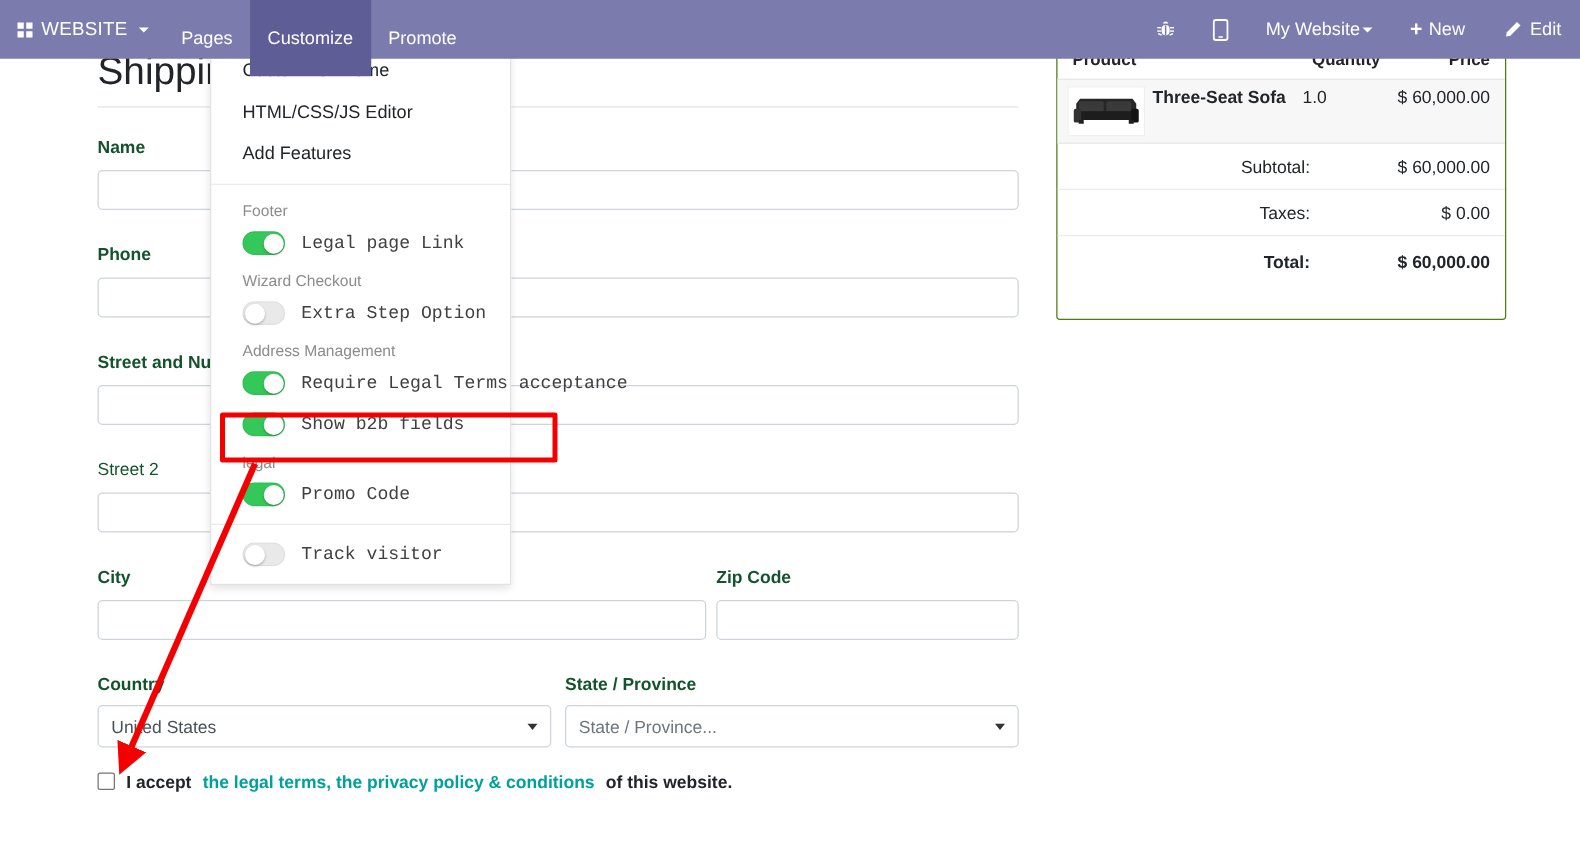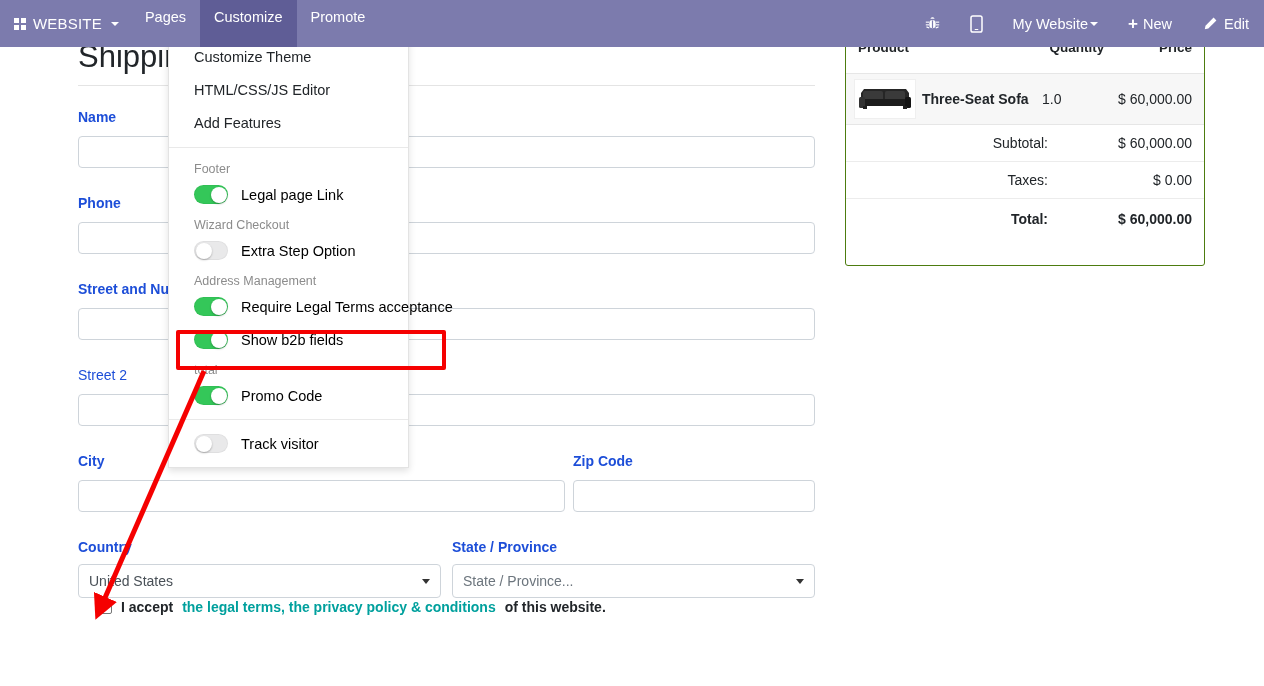--- a/index.html
+++ b/index.html
@@ -10,21 +10,21 @@
     font-family:"Liberation Sans", sans-serif;
     overflow:hidden;
     position:relative;
     color:#212529;
   }
 
   
   #navbar{
     position:absolute; left:0; top:0; width:1264px; height:47px;
     background:#7c7bad; color:#ffffff;
-    display:flex; align-items:flex-end;
+    display:flex; align-items:flex-start;
     font-size:14.5px;
     z-index:60;
   }
   .nav-brand{
     display:flex; align-items:center; gap:7px;
     padding:0 12px 0 14px; height:47px;
     cursor:pointer; white-space:nowrap;
   }
   .grid-icon{
     display:inline-grid; grid-template-columns:5px 5px; grid-template-rows:5px 5px;
@@ -52,66 +52,65 @@
   .page-title{
     position:absolute; left:78px; top:-8px;
     font-size:31px; font-weight:400; color:#212529;
     white-space:nowrap;
   }
   .title-rule{
     position:absolute; left:78px; top:38px; width:737px; height:1px; background:#e4e4e4;
   }
 
   .fld-label{
-    position:absolute; font-size:14px; font-weight:bold; color:#1d4ed8; white-space:nowrap;
+    position:absolute; font-size:14px; font-weight:bold; color:#14532d; white-space:nowrap;
   }
   .fld-label.light{ font-weight:400; }
   .fld-input{
     position:absolute; height:32px; border:1px solid #ced4da; border-radius:4px;
     background:#fff;
   }
   .fld-select{
     position:absolute; height:34px; border:1px solid #ced4da; border-radius:4px;
     background:#fff; display:flex; align-items:center;
     padding:0 10px; font-size:14px; color:#495057;
   }
   .fld-select .sel-caret{
     margin-left:auto; width:0;height:0;
     border-left:4px solid transparent;border-right:4px solid transparent;
     border-top:5px solid #333;
   }
   .sel-placeholder{ color:#6c757d; }
 
   
   #accept-row{
-    position:absolute; left:78px; top:552px;
+    position:absolute; left:78px; top:570px;
     display:flex; align-items:center; gap:9px;
-    font-size:14px; font-weight:bold; white-space:nowrap;margin-left:20px;
+    font-size:14px; font-weight:bold; white-space:nowrap;
   }
   #accept-cb{
     width:14px;height:14px;border:1px solid #767676;border-radius:2px;background:#fff;
     flex:none; cursor:pointer;
   }
   .link-teal{ color:#00a09d; }
 
   
   #summary{
     position:absolute; left:845px; top:-14px; width:360px;
     border:1px solid #4d7c0f; border-radius:3px; background:#fff;
     font-size:14px;
   }
   .sum-head{ display:flex; padding:6px 12px 8px 12px; font-weight:bold; font-size:13.5px; }
   .sum-head .c1{ flex:1; }
   .sum-head .c2{ width:70px; text-align:center; }
   .sum-head .c3{ width:80px; text-align:right; }
   .sum-row{
-    display:flex; align-items:center; background:#f7f7f7;
+    display:flex; background:#f7f7f7;
     border-top:1px solid #e6e6e6; border-bottom:1px solid #e6e6e6;
     padding:5px 12px 5px 8px;
-    margin-top:10px;
   }
   .sofa-thumb{
     width:62px;height:40px;background:#fff;border:1px solid #efefef;
     flex:none; margin-right:6px; position:relative; overflow:hidden;
   }
   .prod-name{ font-weight:bold; font-size:14px; flex:1; }
   .prod-qty{ width:58px; text-align:left; font-size:14px; }
   .prod-price{ width:92px; text-align:right; font-size:14px; }
   .tot-row{ display:flex; padding:10px 12px; border-bottom:1px solid #ececec; }
   .tot-row.last{ border-bottom:none; padding:12px; }
@@ -142,21 +141,21 @@
   .sw{
     width:34px;height:19px;border-radius:10px;flex:none;position:relative;
     background:#e9e9ea; box-shadow:inset 0 0 0 1px rgba(0,0,0,.04);
   }
   .sw.on{ background:#34c759; }
   .sw .knob{
     position:absolute; top:1.5px; left:1.5px; width:16px;height:16px;border-radius:50%;
     background:#fff; box-shadow:0 1px 2px rgba(0,0,0,.28);
   }
   .sw.on .knob{ left:16.5px; }
-  .dd-toggle-label{ font-size:14.5px; color:#000000; }
+  .dd-toggle-label{ font-size:14.5px; color:#404040;font-family:Liberation Mono, monospace; }
 
   
   #highlight-box{
     position:absolute; left:176px; top:330px; width:270px; height:40px;
     border:4px solid #f50000; border-radius:2px; z-index:70; pointer-events:none;
   }
   #arrow-svg{
     position:absolute; left:0; top:0; width:1264px; height:686px;
     z-index:69; pointer-events:none;
   }
@@ -328,21 +327,21 @@
       </span>
     <span class="dd-toggle-label">Require Legal Terms acceptance</span>
   </div>
   <div class="dd-toggle">
     <span class="sw on">
         <span class="knob"></span>
       </span>
     <span class="dd-toggle-label">Show b2b fields</span>
   </div>
 
-  <div class="dd-group">total</div>
+  <div class="dd-group">legal</div>
   <div class="dd-toggle">
     <span class="sw on">
         <span class="knob"></span>
       </span>
     <span class="dd-toggle-label">Promo Code</span>
   </div>
 
   <div class="dd-sep"></div>
   <div class="dd-toggle" style="padding-bottom:14px;">
     <span class="sw">

